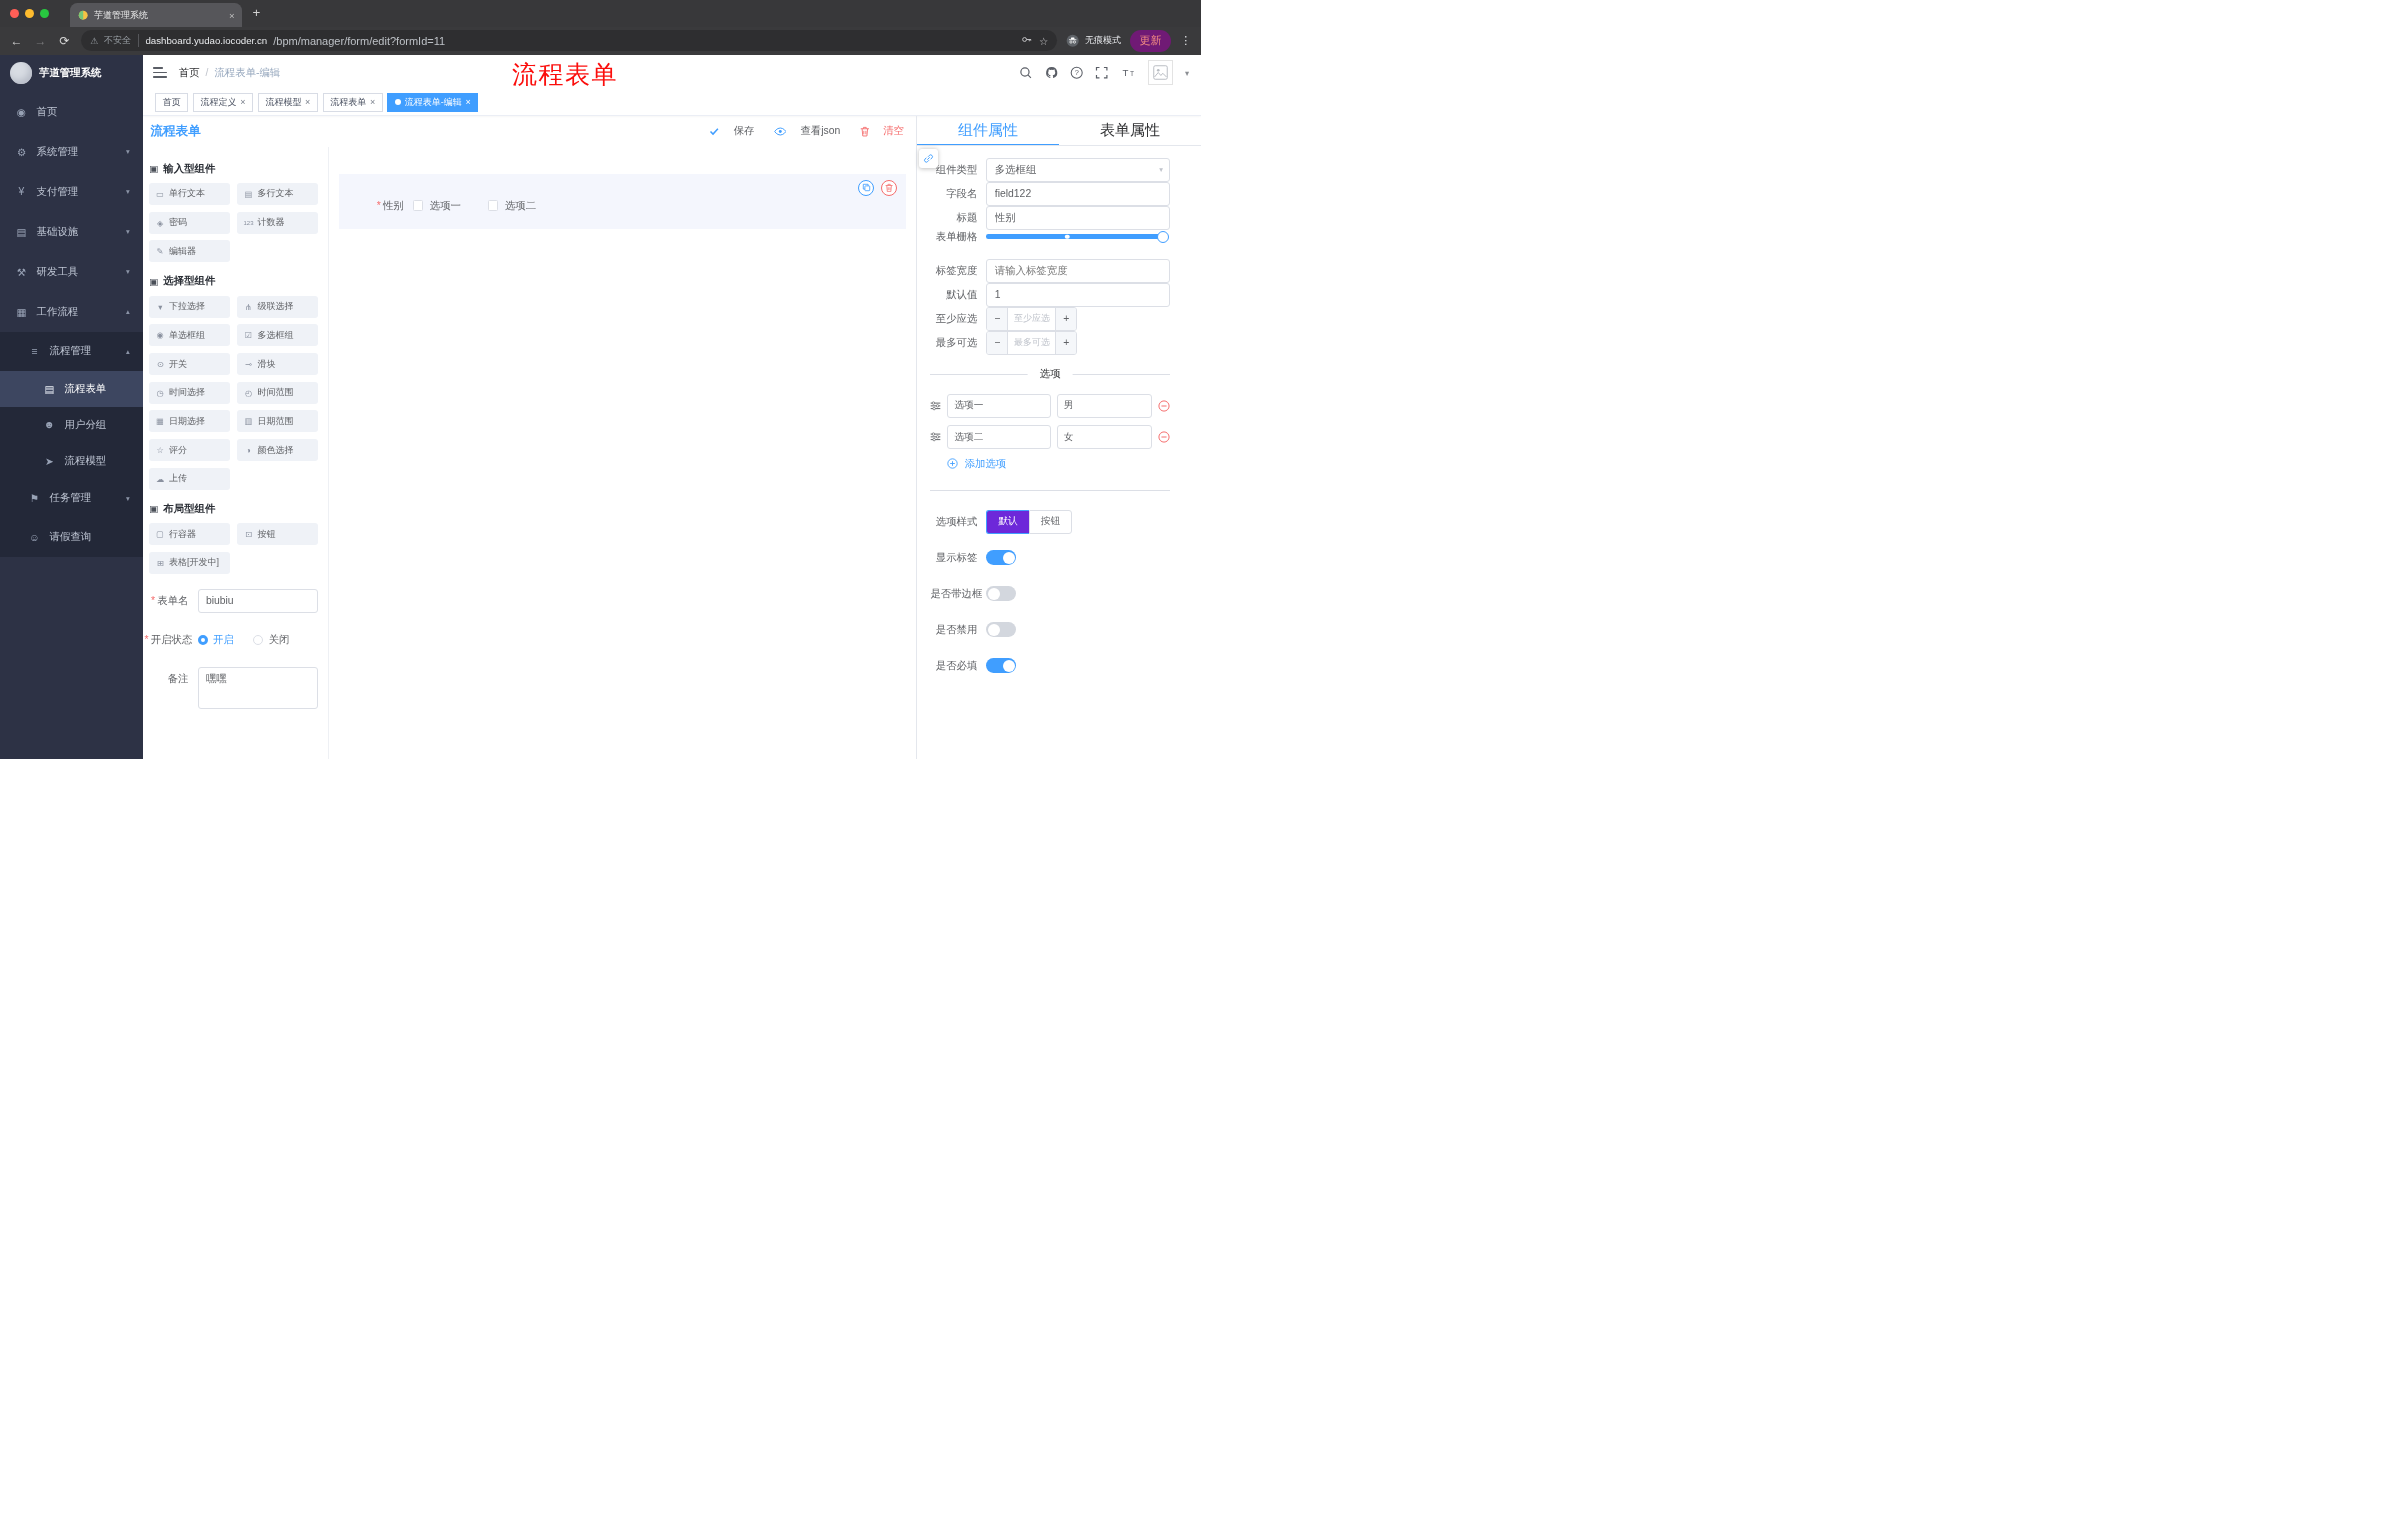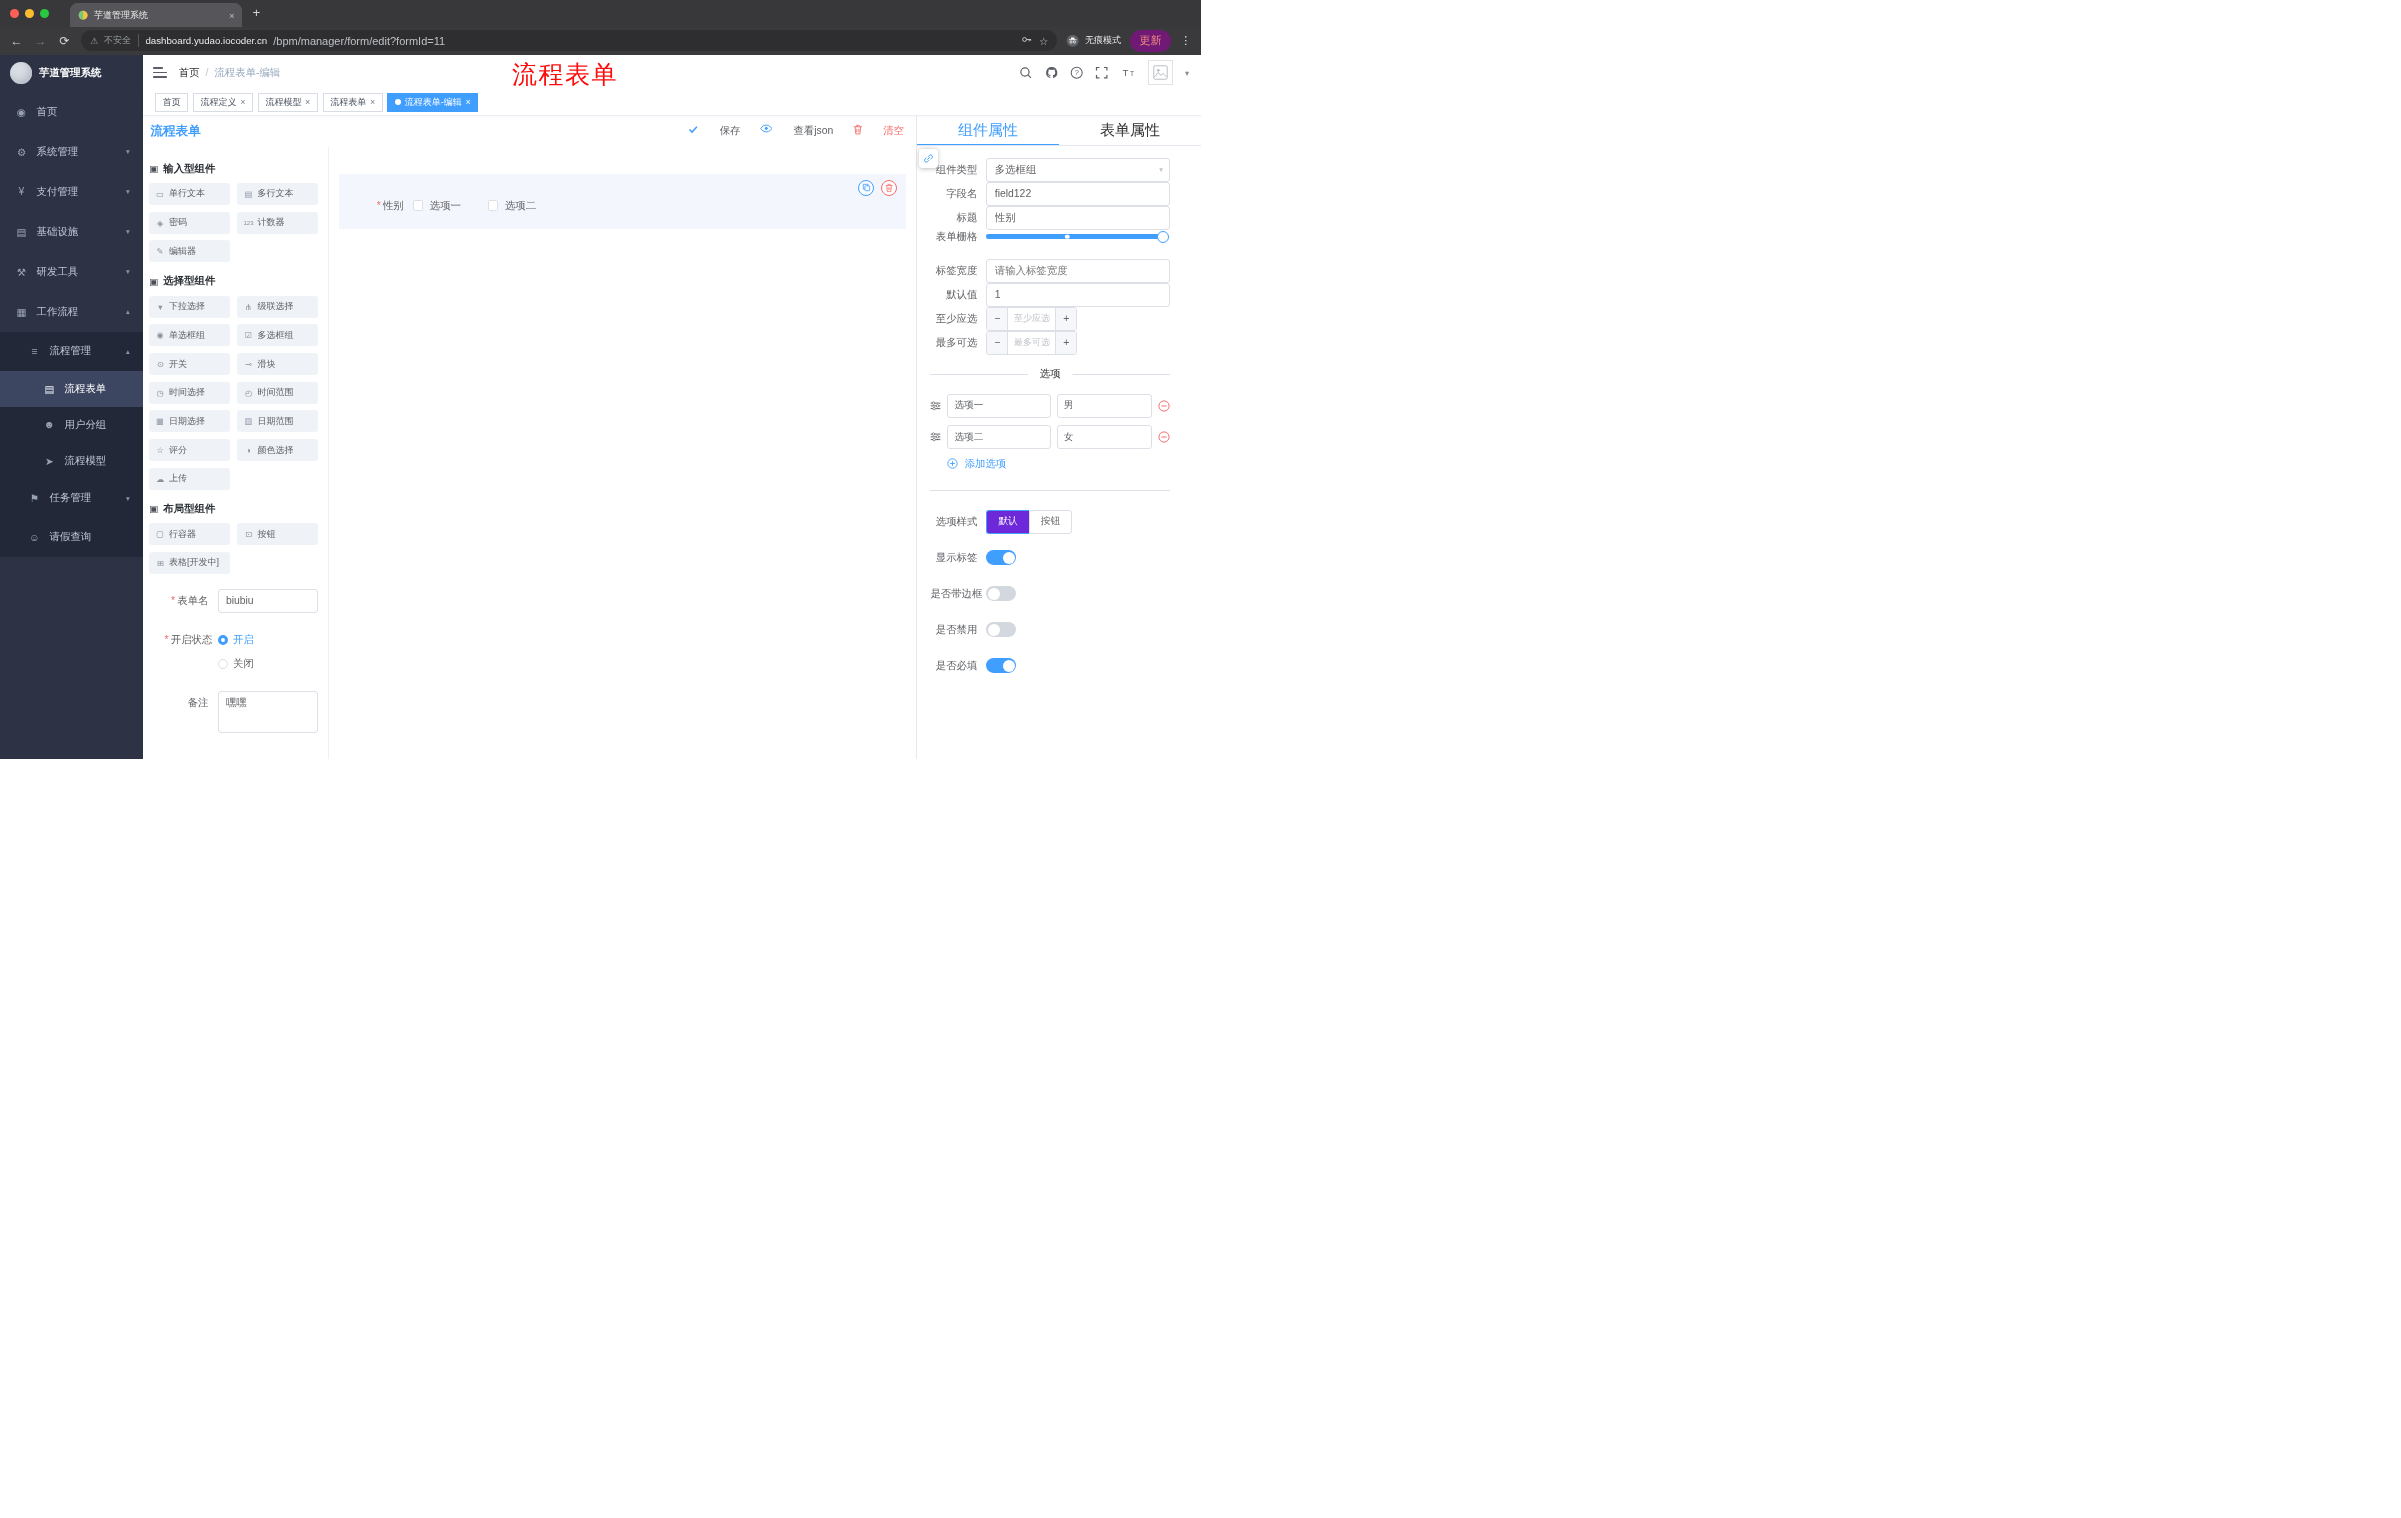--- a/index.html
+++ b/index.html
@@ -71,36 +71,36 @@
   .tag .tag-close { font-size:9px; color:#7b818c; }
   .tag.active { background:#409eff; border-color:#409eff; color:#fff; }
   .tag.active .tag-close { color:#fff; }
   .tag-dot { width:6px; height:6px; border-radius:50%; background:#fff; }
 
   .workarea { flex:1; display:flex; min-height:0; }
   .left-center { flex:1; display:flex; flex-direction:column; min-width:0; }
   .designer-header { height:31px; display:flex; align-items:center; padding:0 12px 0 7.4px; flex:none; }
   .designer-title { color:#409eff; font-size:12.6px; font-weight:bold; }
   .designer-actions { margin-left:auto; display:flex; align-items:center; gap:19.3px; font-size:10.4px; color:#606266; }
-  .dact { display:flex; align-items:flex-start; gap:21px; cursor:pointer; }
+  .dact { display:flex; align-items:center; gap:14px; cursor:pointer; }
   .dact .aico { display:flex; color:#409eff; }
   .dact.danger, .dact.danger .aico { color:#f56c6c; }
 
   .design-body { flex:1; display:flex; min-height:0; }
 
   
   .palette { width:186px; flex:none; border-right:0.7px solid #eef0f4; overflow:hidden; padding:3px 0 0 0; }
   .pal-title { display:flex; align-items:center; gap:5.2px; font-size:10.4px; font-weight:bold; color:#2b2f36; margin:12px 0 7.4px 6px; }
   .pal-title .gico { color:#4a4f58; font-size:9.7px; }
   .chips { display:grid; grid-template-columns:1fr 1fr; gap:6.7px 7.4px; padding:0 9.7px 0 6px; }
   .chip { height:22px; background:#eff2f7; border-radius:3px; display:flex; align-items:center; gap:3.7px; padding:0 6px; font-size:9px; color:#606266; cursor:move; white-space:nowrap; overflow:hidden; }
   .chip .cicon { min-width:10.4px; text-align:center; font-size:8.2px; color:#8a919f; flex:none; }
   .chip .cicon.txt { font-size:6px; letter-spacing:0; }
 
-  .meta { padding:15px 9.7px 7.4px 1.5px; color:#606266;margin-left:20px; }
+  .meta { padding:15px 9.7px 7.4px 1.5px; color:#606266; }
   .meta-row { display:flex; margin-bottom:15px; }
   .meta-label { width:53px; flex:none; text-align:right; padding-right:9px; line-height:24px; white-space:nowrap; }
   .star { color:#f56c6c; margin-right:2.2px; }
   .meta-ctl { flex:1; min-width:0; }
   .el-input { width:100%; height:24px; border:0.7px solid #dcdfe6; border-radius:3px; padding:0 7.4px; font-size:10.4px; color:#606266; outline:none; background:#fff; font-family:inherit; }
   textarea.el-input { height:42px; padding:4.5px 7.4px; resize:none; line-height:1.4; }
   .radio { display:inline-flex; align-items:center; gap:5.2px; margin-right:16.3px; line-height:24px; cursor:pointer; }
   .rdot { width:10.4px; height:10.4px; border-radius:50%; border:0.7px solid #dcdfe6; background:#fff; flex:none; }
   .rdot.on { border:3px solid #409eff; }
   .radio.on .rlabel { color:#409eff; }

